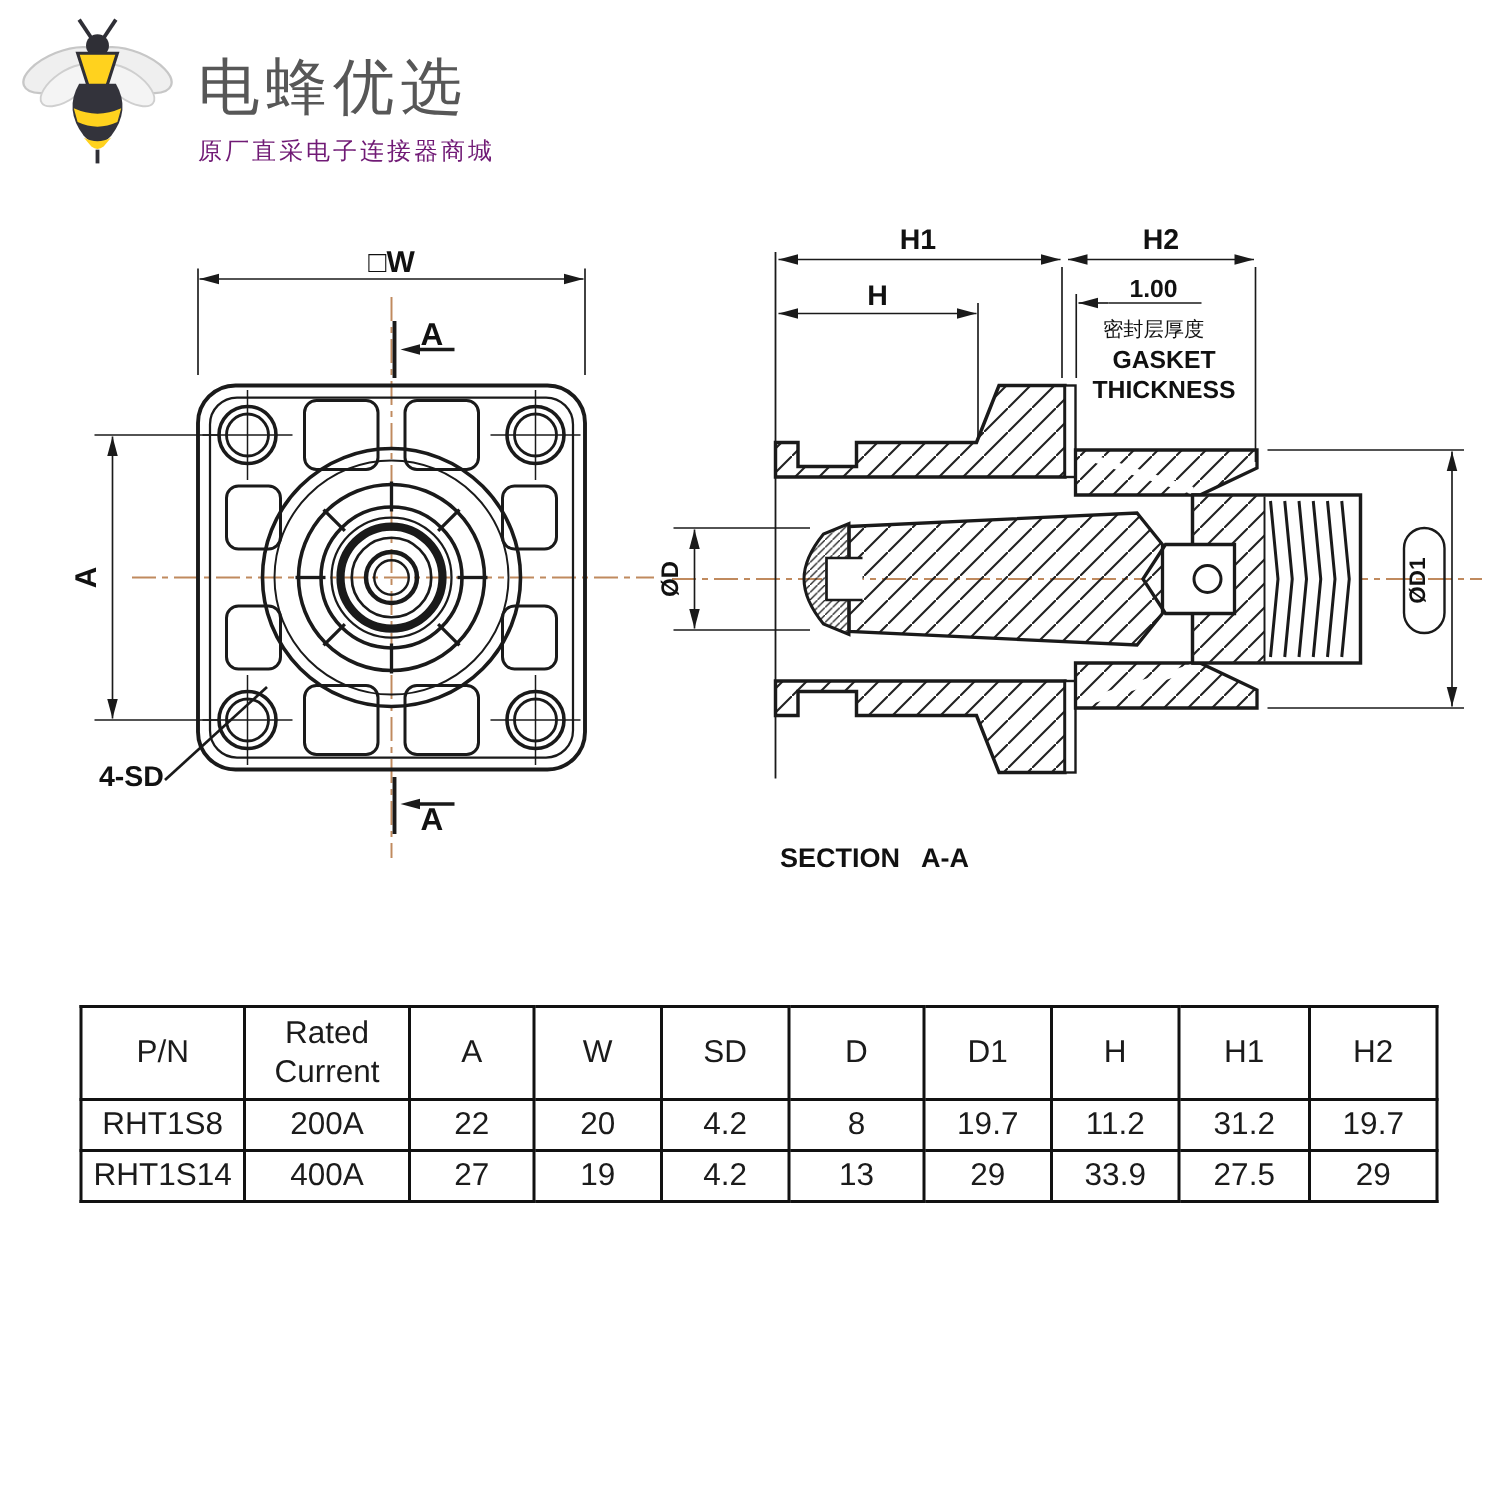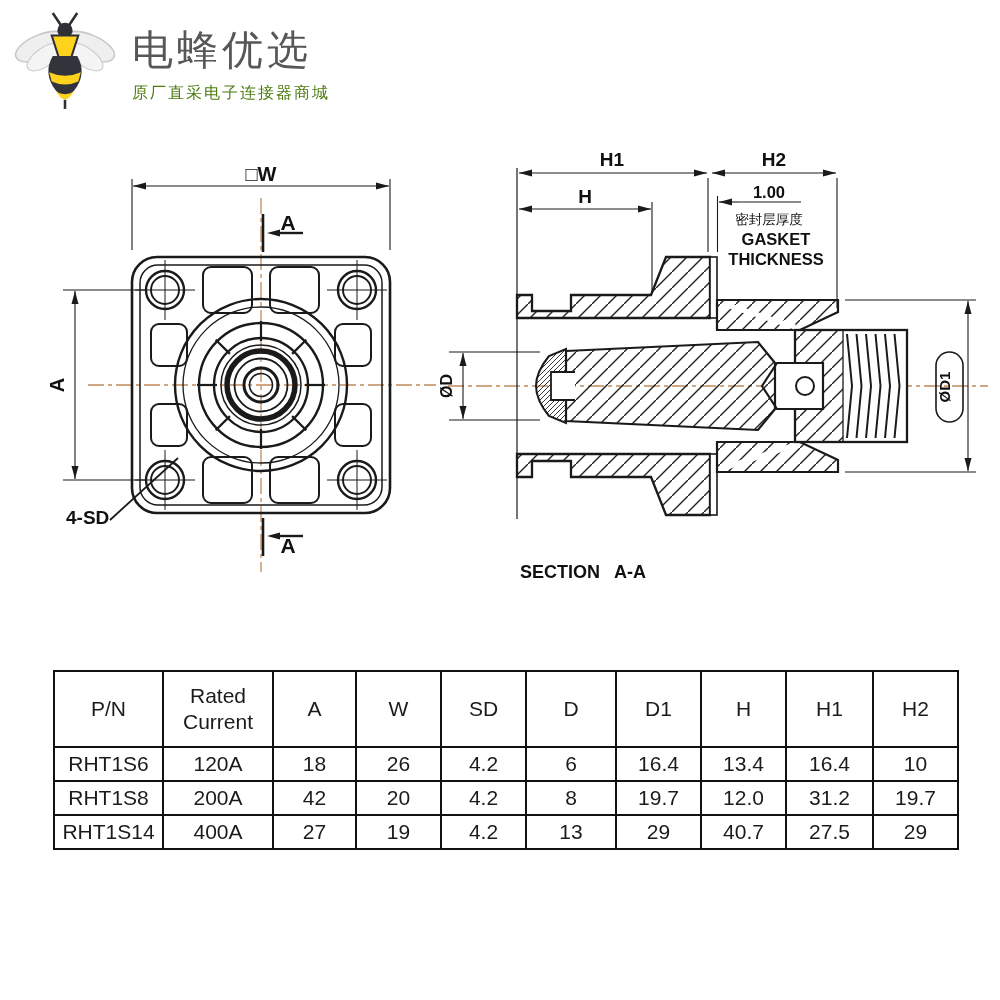--- a/index.html
+++ b/index.html
@@ -1,32 +1,32 @@
 <!DOCTYPE html>
 <html><head>
 <meta charset="utf-8">
 <style>
   html,body{margin:0;padding:0;background:#fff;}
   .page{position:relative;width:1000px;height:1000px;background:#fff;overflow:hidden;
         font-family:"Liberation Sans",sans-serif;}
   
-  .logo{position:absolute;top:10px;left:14px;display:flex;align-items:center;gap:16px;}
+  .logo{position:absolute;top:10px;left:14px;display:flex;align-items:flex-end;gap:16px;}
   .logo-text{padding-top:10px;}
   .logo-title{font-size:41px;color:#575757;font-weight:500;letter-spacing:4px;line-height:1.1;}
-  .logo-sub{font-size:16px;color:#4d7c0f;letter-spacing:2px;margin-top:10px;}
+  .logo-sub{font-size:16px;color:#701a75;letter-spacing:2px;margin-top:10px;}
   
   .drawing{position:absolute;left:0;top:0;width:1000px;height:1000px;}
   .drawing text{font-family:"Liberation Sans","DejaVu Sans",sans-serif;fill:#111;}
   
   .spec-wrap{position:absolute;left:53px;top:670px;}
   table.spec{border-collapse:collapse;table-layout:fixed;width:904px;
              font-size:21px;color:#1b1b1b;background:#fff;}
   table.spec th,table.spec td{border:2px solid #111;text-align:center;vertical-align:middle;
              padding:0;font-weight:400;line-height:1.25;}
-  table.spec thead tr{height:76px;}
+  table.spec thead tr{height:62px;}
   table.spec tbody tr{height:34px;}
 </style>
 </head>
 <body>
 
 <div class="page">
 
   <div class="logo">
     <svg width="102" height="102" viewBox="0 0 100 100">
       <g>
@@ -272,52 +272,40 @@
           <th>SD</th>
           <th>D</th>
           <th>D1</th>
           <th>H</th>
           <th>H1</th>
           <th>H2</th>
         </tr>
       </thead>
       <tbody>
         <tr>
-          <td>RHT1S6</td>
-          <td>120A</td>
-          <td>18</td>
-          <td>26</td>
-          <td>4.2</td>
-          <td>6</td>
-          <td>16.4</td>
-          <td>13.4</td>
-          <td>16.4</td>
-          <td>10</td>
-        </tr>
-        <tr>
           <td>RHT1S8</td>
           <td>200A</td>
-          <td>42</td>
+          <td>22</td>
           <td>20</td>
           <td>4.2</td>
           <td>8</td>
           <td>19.7</td>
-          <td>12.0</td>
+          <td>11.2</td>
           <td>31.2</td>
           <td>19.7</td>
         </tr>
         <tr>
           <td>RHT1S14</td>
           <td>400A</td>
           <td>27</td>
           <td>19</td>
           <td>4.2</td>
           <td>13</td>
           <td>29</td>
-          <td>40.7</td>
+          <td>33.9</td>
           <td>27.5</td>
           <td>29</td>
         </tr>
       </tbody>
     </table>
   </div>
 
 </div>
 
 </body></html>

